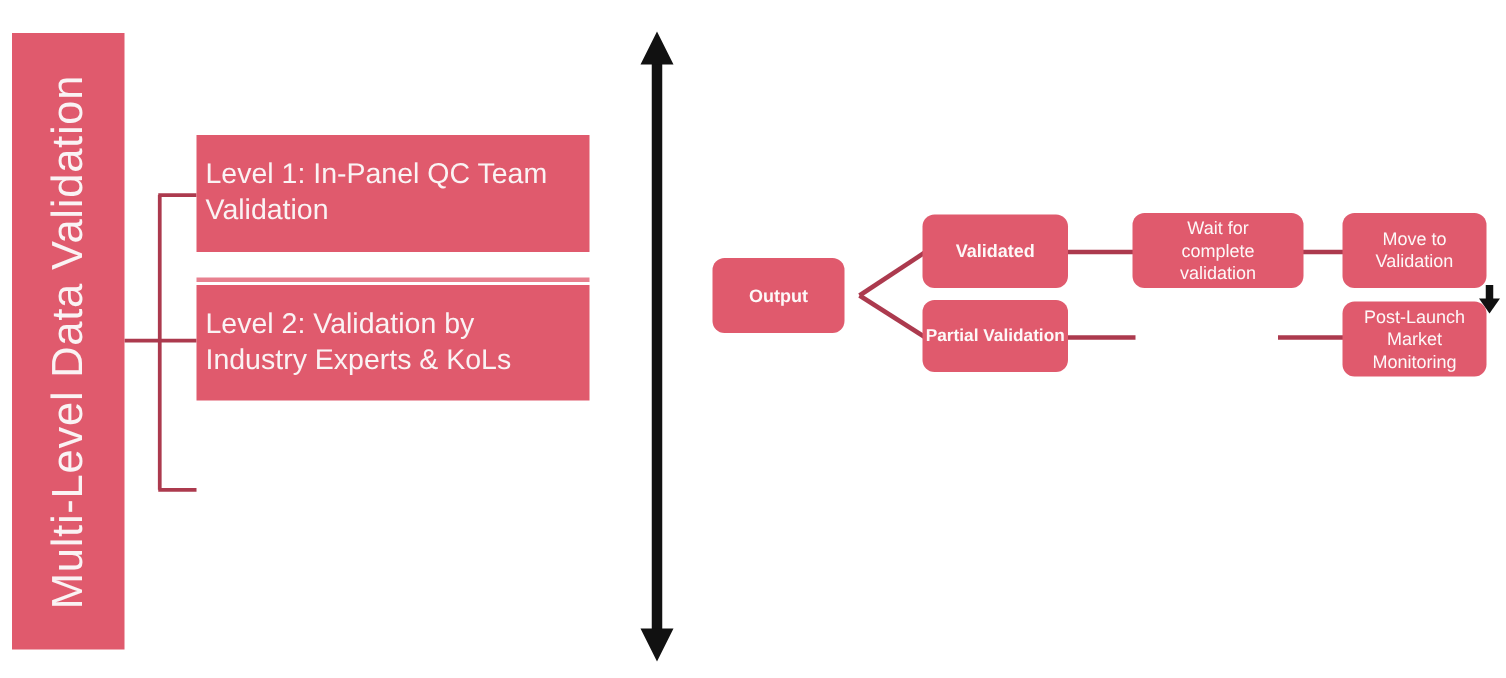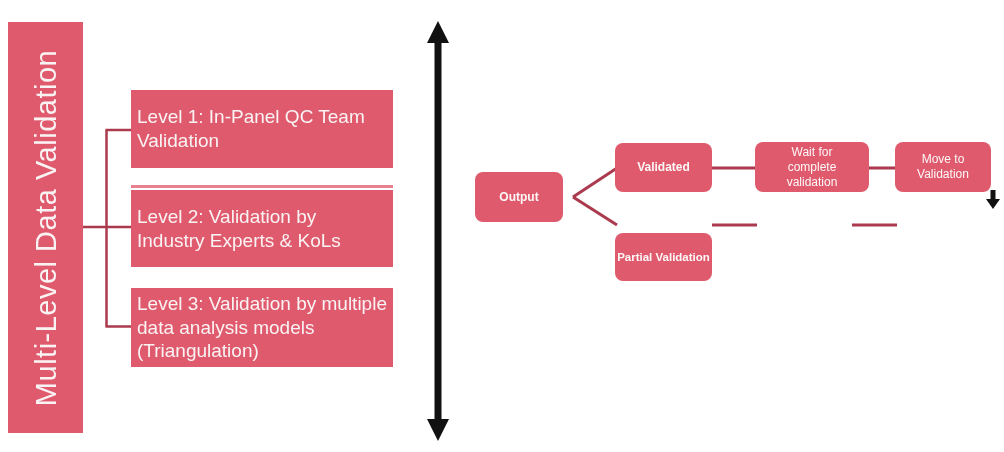--- a/index.html
+++ b/index.html
@@ -65,21 +65,21 @@
     color:#fdf8f8;
     border-radius:8px;
     display:flex;align-items:center;justify-content:center;
     text-align:center;
     font-size:12px;line-height:1.25;
   }
   .one-line{white-space:nowrap;font-weight:bold;}
   .pad{padding:0 14px;}
   .fb-output{left:475px;top:172px;width:88px;height:50px;}
   .fb-validated{left:615px;top:143px;width:97px;height:49px;}
-  .fb-partial{left:615px;top:200px;width:97px;height:48px;font-size:11.5px;margin-top:33px;}
+  .fb-partial{left:615px;top:200px;width:97px;height:48px;font-size:11.5px;}
   .fb-wait{left:755px;top:142px;width:114px;height:50px;}
   .fb-step2{left:755px;top:201px;width:97px;height:46px;}
   .fb-publishing{left:895px;top:142px;width:96px;height:50px;}
   .fb-monitoring{left:895px;top:201px;width:96px;height:50px;}
 </style>
 </head>
 <body>
 
 <div class="canvas">
 
@@ -117,33 +117,33 @@
     <div class="title-text">Multi-Level Data Validation</div>
   </div>
 
   <div class="level-box level-1">
     <span>Level 1: In-Panel QC Team Validation</span>
   </div>
   <div class="level-divider"></div>
   <div class="level-box level-2">
     <span>Level 2: Validation by Industry Experts &amp; KoLs</span>
   </div>
-  <div class="level-box level-3">
-    <span>Level 3: Validation by multiple data analysis models (Triangulation)</span>
-  </div>
 
   <div class="flow-box fb-output one-line">
     <span>Output</span>
   </div>
   <div class="flow-box fb-validated one-line">
     <span>Validated</span>
   </div>
   <div class="flow-box fb-partial one-line">
     <span>Partial Validation</span>
   </div>
   <div class="flow-box fb-wait pad">
     <span>Wait for complete validation</span>
   </div>
   <div class="flow-box fb-publishing pad">
     <span>Move to Validation</span>
   </div>
+  <div class="flow-box fb-monitoring pad">
+    <span>Post-Launch Market Monitoring</span>
+  </div>
 
 </div>
 
 </body></html>

